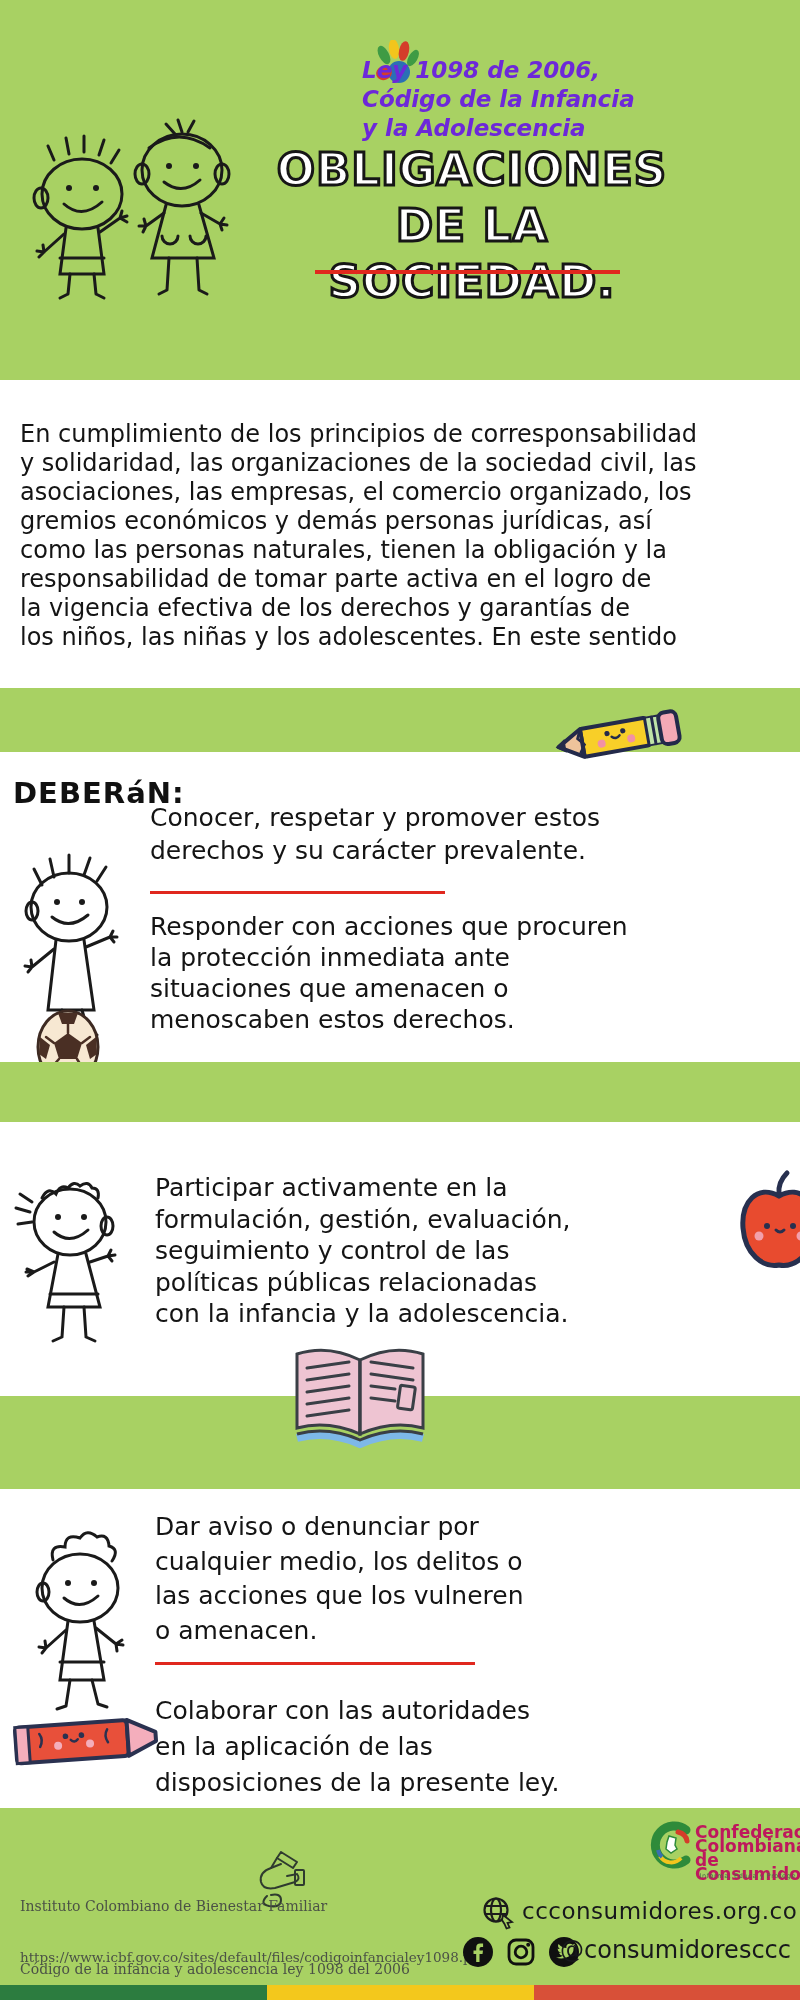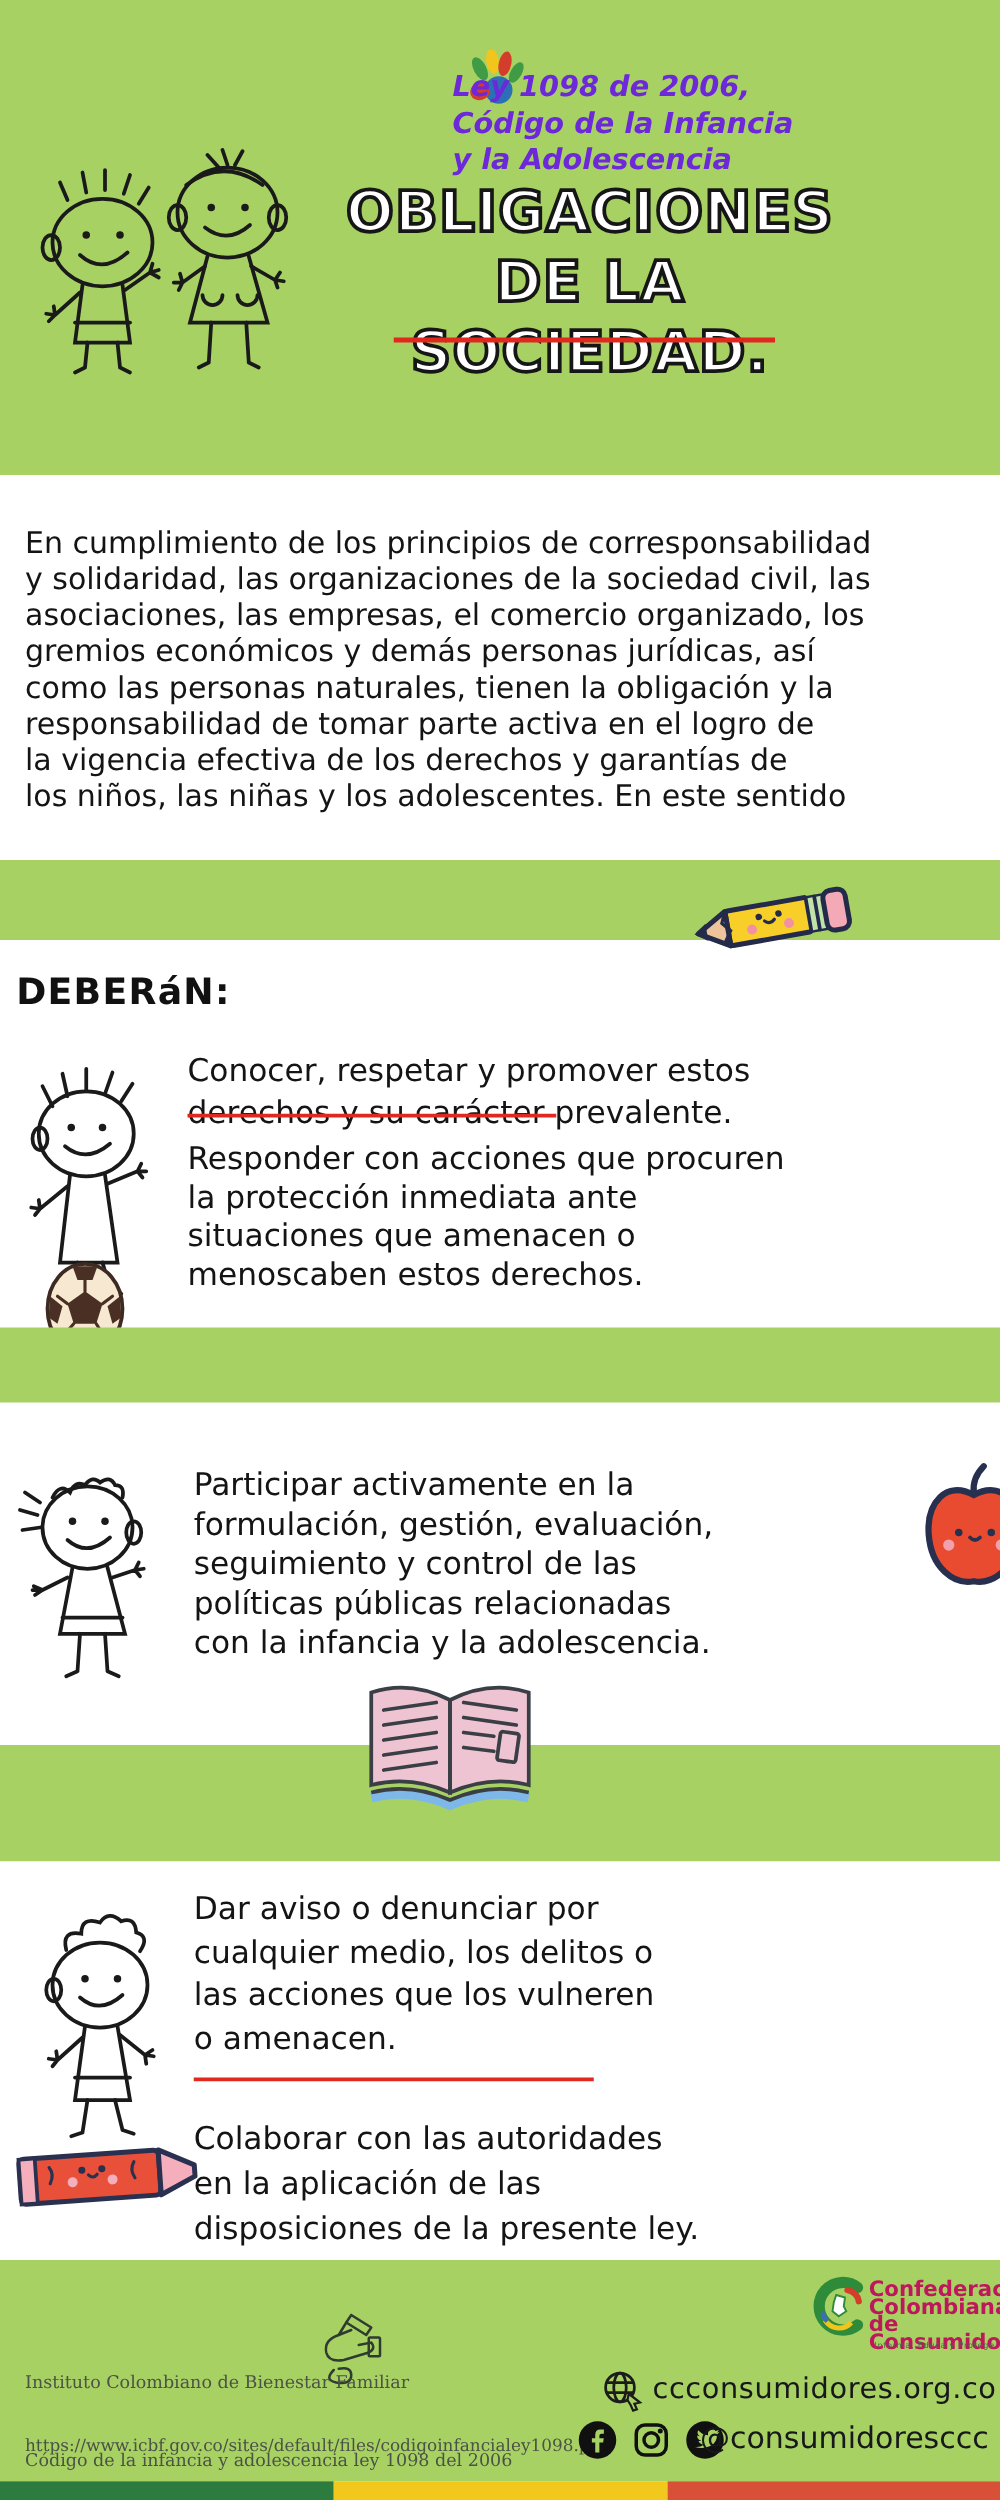--- a/index.html
+++ b/index.html
@@ -21,21 +21,21 @@
     font-size:37px;font-weight:900;letter-spacing:2px;color:#141414;}
   
   .intro-text{left:20px;top:420px;width:764px;font-size:24px;line-height:29px;color:#141414;}
   
   .band1{left:0;top:688px;width:800px;height:64px;background:#a8d163;}
   .band2{left:0;top:1062px;width:800px;height:60px;background:#a8d163;}
   .band3{left:0;top:1396px;width:800px;height:93px;background:#a8d163;}
   
   .deberan{left:13px;top:776px;font-size:29px;font-weight:900;letter-spacing:1px;color:#111;}
   .duty{color:#141414;font-size:25px;}
-  .duty1{left:150px;top:840px;width:560px;line-height:33px;}
+  .duty1{left:150px;top:801px;width:560px;line-height:33px;}
   .redline1{left:150px;top:891px;width:295px;height:3px;background:#e0281e;}
   .duty2{left:150px;top:911px;width:560px;line-height:31px;}
   .duty3{left:155px;top:1172px;width:580px;line-height:31.5px;}
   .duty4{left:155px;top:1510px;width:560px;line-height:34.5px;}
   .redline2{left:155px;top:1662px;width:320px;height:3px;background:#e0281e;}
   .duty5{left:155px;top:1693px;width:560px;line-height:36px;}
   
   .footer-bg{left:0;top:1808px;width:800px;height:177px;background:#a8d163;}
   .source{left:20px;width:430px;font-family:"DejaVu Serif",serif;color:#4b5246;}
   .source-org{top:1898px;font-size:14px;}

